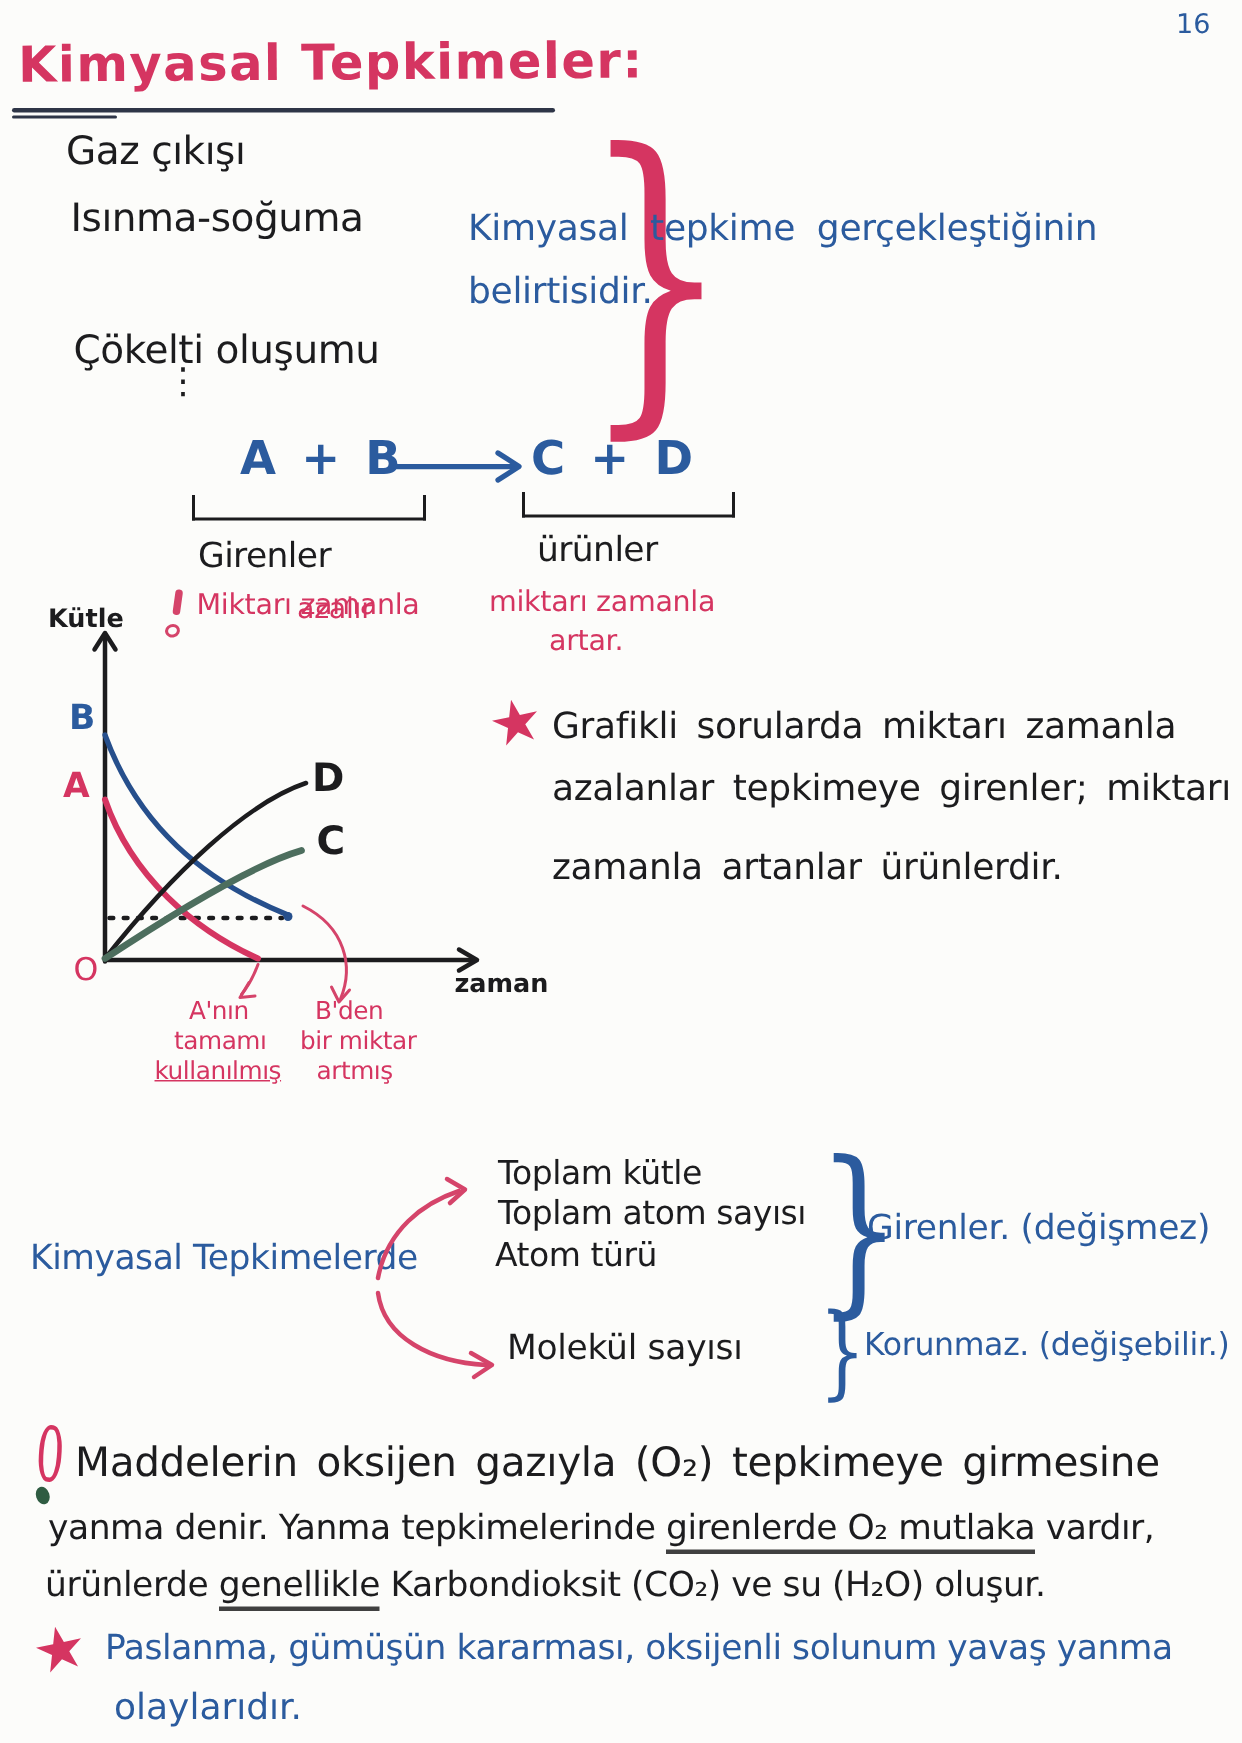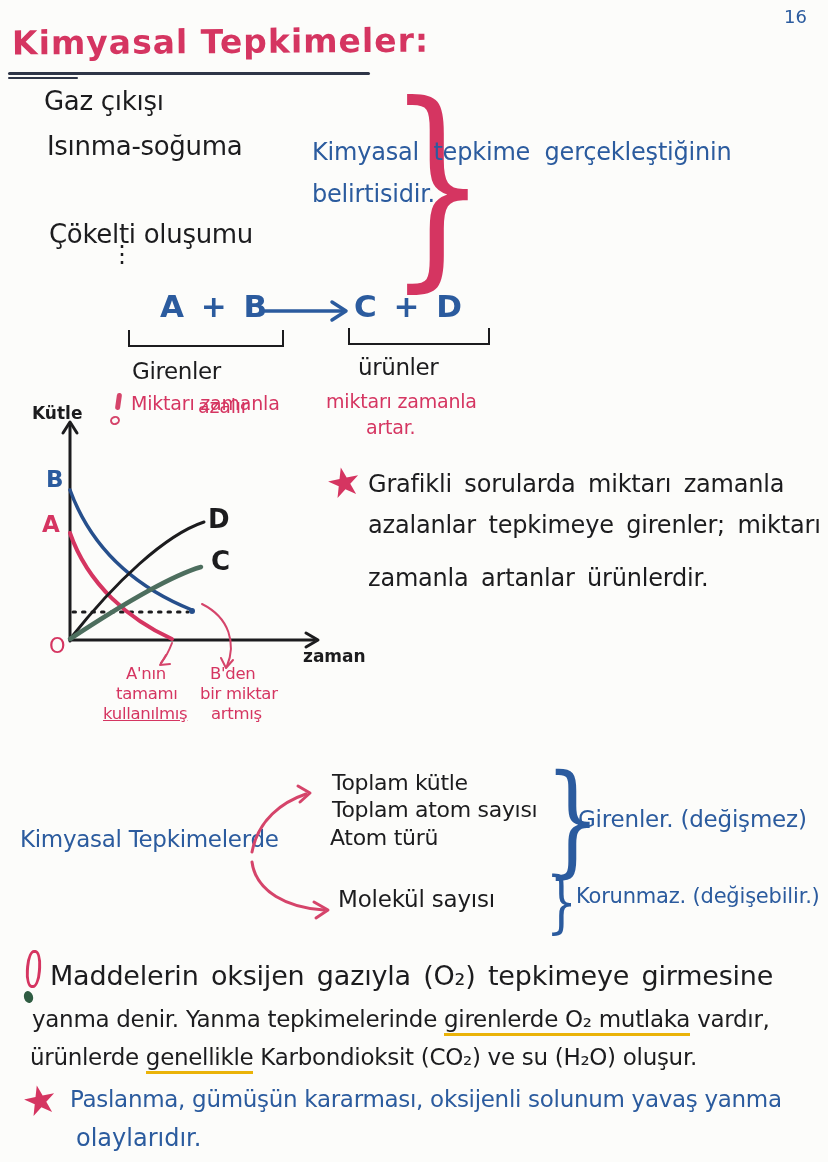--- a/index.html
+++ b/index.html
@@ -22,21 +22,21 @@
   .eq-label{font-size:23px;letter-spacing:-0.4px;}
   .red-small{font-size:19px;letter-spacing:-0.2px;}
   .graph-letter{font-weight:bold;}
   .ann{font-size:16.5px;letter-spacing:-0.3px;}
   .star{font-size:40px;line-height:1;transform:rotate(-12deg);}
   .note-black{font-size:24px;word-spacing:5px;letter-spacing:-0.2px;}
   .cons-item{font-size:22px;letter-spacing:-0.3px;}
   .cons-res{font-size:23px;letter-spacing:-0.2px;}
   .para{font-size:23px;letter-spacing:-0.3px;}
   .para-l1{font-size:27px;letter-spacing:-0.2px;word-spacing:4px;}
-  .ul-red{border-bottom:3px solid #eab308;padding-bottom:1px;}
+  .ul-red{border-bottom:3px solid #404040;padding-bottom:1px;}
   .excl-stick{border:3px solid #d53561;border-radius:45%;background:transparent;}
   .excl-dot{background:#2f5c42;border-radius:50%;}
   .excl-stick-sm{background:#d5446a;border-radius:3px;}
   .excl-dot-sm{border:2px solid #d5446a;border-radius:50%;}
   svg{position:absolute;overflow:visible;}
 </style>
 </head>
 <body>
 
 <div class="page">

